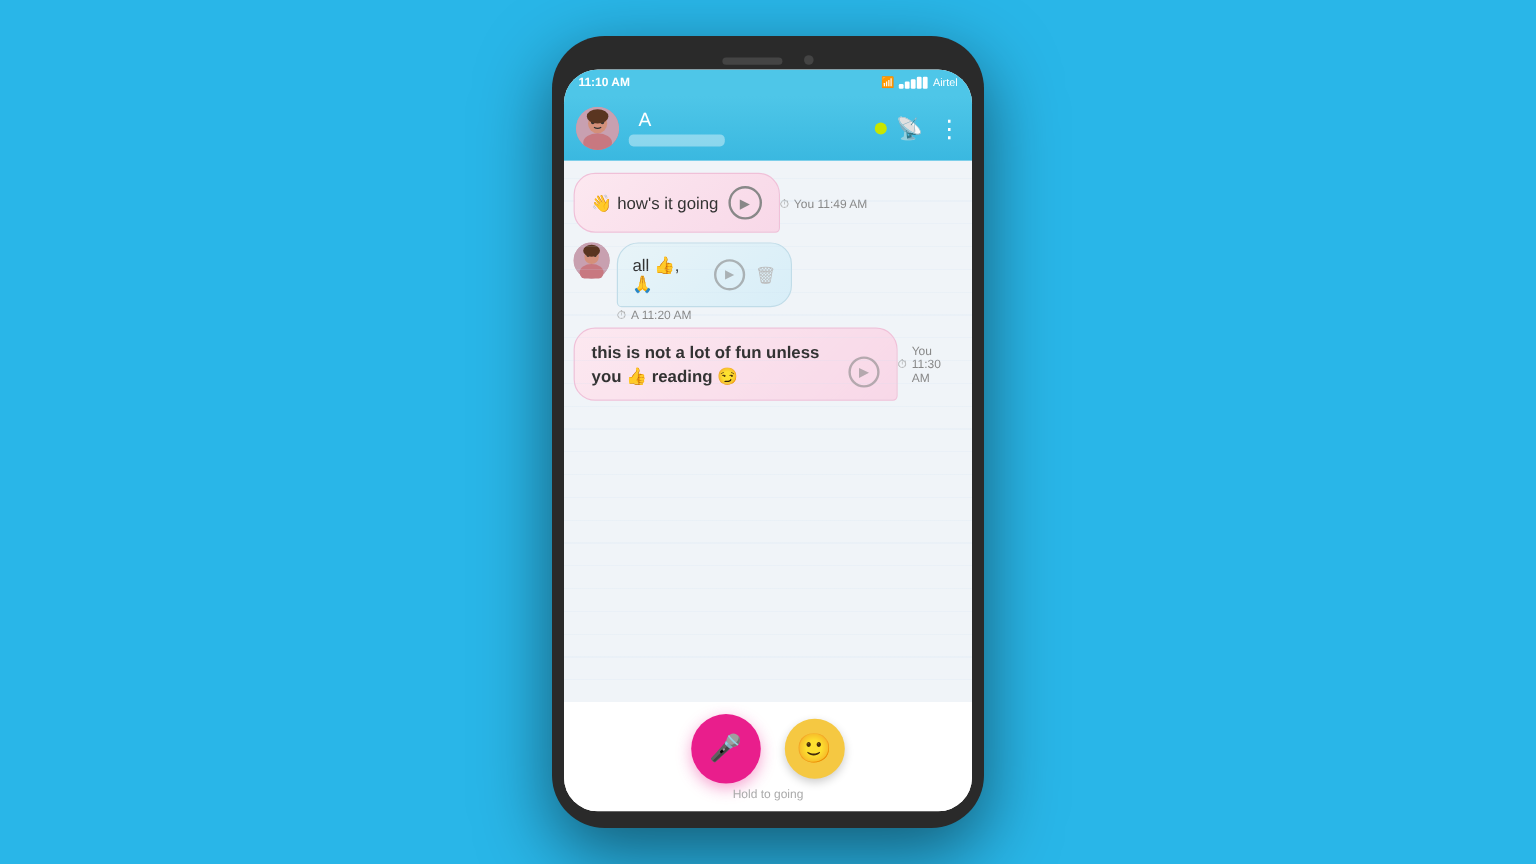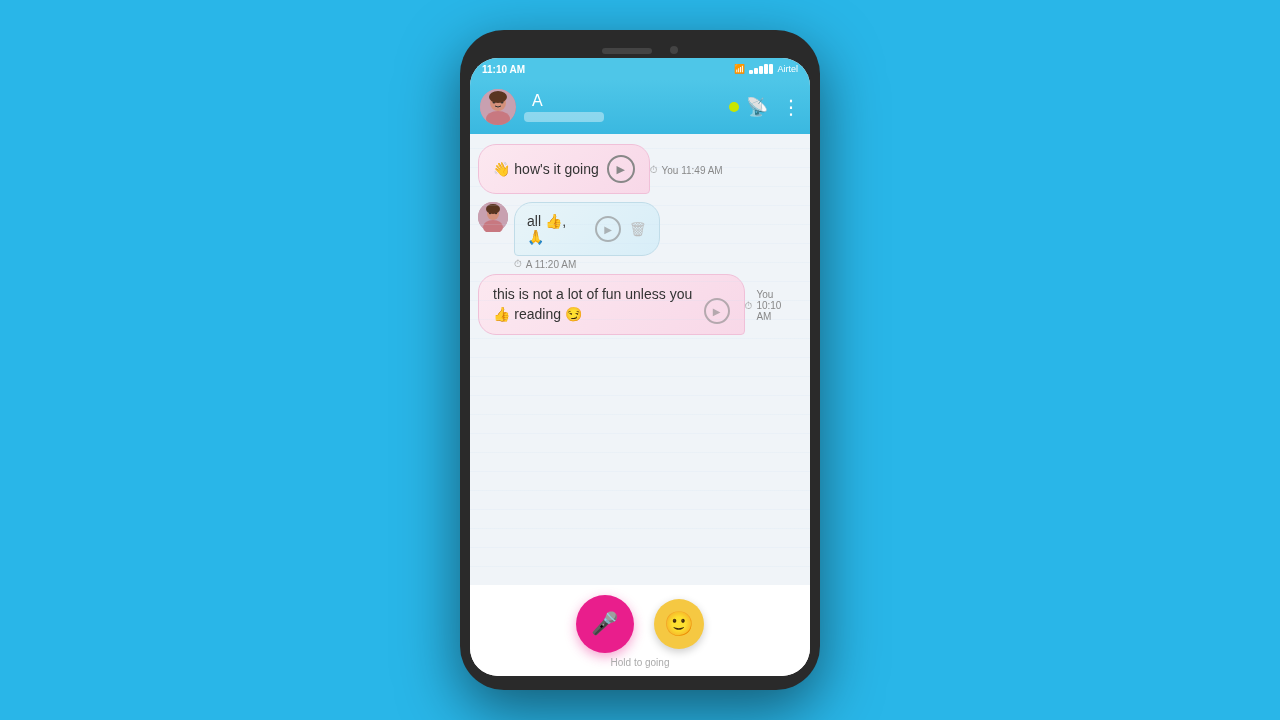--- a/index.html
+++ b/index.html
@@ -319,20 +319,21 @@
     
     .msg-bubble-out-text {
       background: linear-gradient(135deg, #fce8f0 0%, #f8d8e8 100%);
       border: 1px solid #f0c0d8;
       border-radius: 18px 18px 4px 18px;
       padding: 10px 14px;
       max-width: 85%;
       display: flex;
       align-items: center;
       gap: 8px;
+      font-weight: bold;
     }
 
     
     .bottom-bar {
       background: #fff;
       display: flex;
       flex-direction: column;
       align-items: center;
       padding: 10px 0 8px;
       flex-shrink: 0;
@@ -478,21 +479,21 @@
         </div>
       </div>
 
       <div class="msg-outgoing">
         <div class="msg-bubble-out-text">
           <span class="msg-text-out" style="line-height:1.4;">this is not a lot of fun unless you 👍 reading 😏</span>
           <div class="play-btn-small" style="align-self:flex-end;">▶</div>
         </div>
         <div class="msg-meta">
           <span class="meta-icon">⏱</span>
-          <span class="meta-text">You  10:10 AM</span>
+          <span class="meta-text">You  11:30 AM</span>
         </div>
       </div>
 
     </div>
 
     <div class="bottom-bar">
       <div class="bottom-buttons">
         <div class="mic-btn">
           <span>🎤</span>
         </div>

